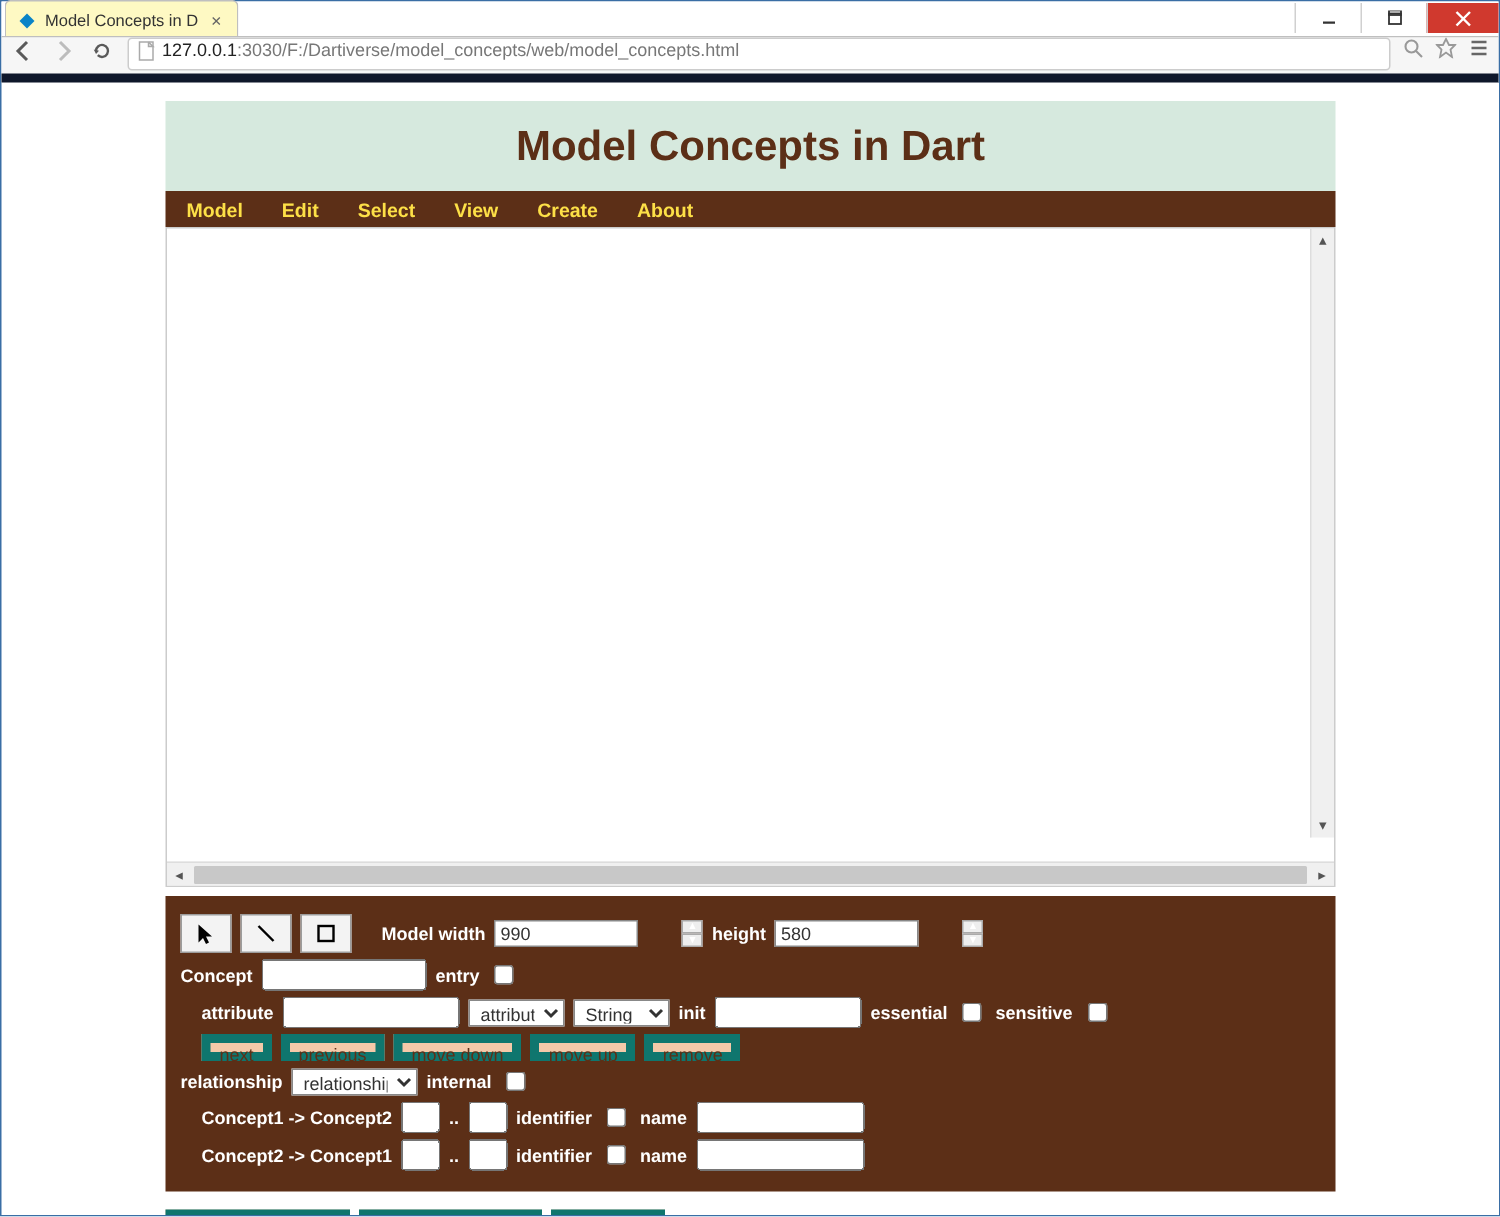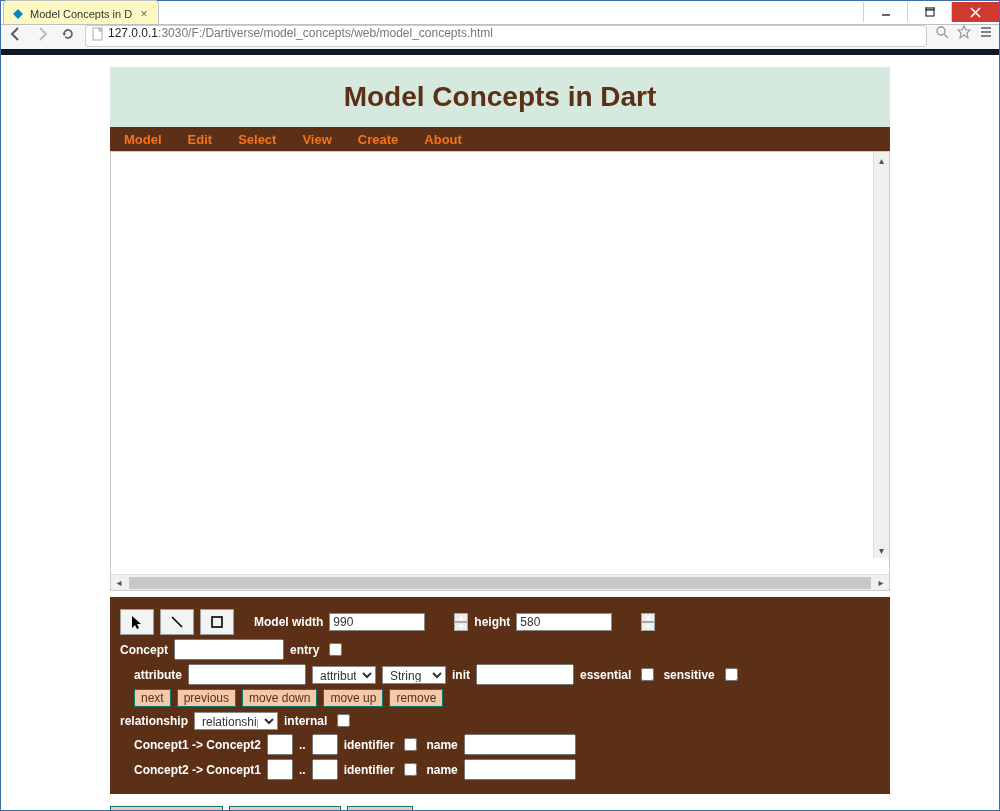--- a/index.html
+++ b/index.html
@@ -21,38 +21,38 @@
   .navicon.disabled { color:#bcbcbc;}
   .url-input { flex:1; height:22px; border:1px solid #ccc; border-radius:3px; padding:0 6px; font-size:12px; color:#555; background:#fff;}
   .url-host { color:#222;}
   .url-path { color:#777;}
   .righticons { display:flex; gap:8px; align-items:center; color:#888;}
   .viewport { flex:1; overflow-y:scroll; background:#fff; position:relative;}
   .page { padding:12px 0 12px 0; }
   .container { width:780px; margin:0 auto; }
   .header-banner { background:#d6e9de; height:60px; display:flex; align-items:center; justify-content:center;}
   .header-banner h1 { margin:0; font-family: Verdana, Geneva, sans-serif; font-size:28px; font-weight:bold; color:#5c2f17; }
-  .menubar { background:#5c2f17; color:#f97316; height:24px; display:flex; align-items:center; padding:0 14px; gap:26px;}
+  .menubar { background:#5c2f17; color:#fde047; height:24px; display:flex; align-items:center; padding:0 14px; gap:26px;}
   .menubar span { font-weight:bold; font-size:13px;}
   .canvas-wrap { border:1px solid #ccc; background:#fff; height:440px; display:flex; flex-direction:column;}
   .canvas-inner { flex:1; position:relative; overflow:hidden;}
   .vscroll { position:absolute; right:0; top:0; bottom:16px; width:16px; background:#f0f0f0; border-left:1px solid #ddd;}
   .vscroll .arrow { height:16px; display:flex; align-items:center; justify-content:center; font-size:10px; color:#555;}
   .hscroll { height:16px; background:#f0f0f0; border-top:1px solid #ddd; display:flex; align-items:center;}
   .hscroll .arrow { width:16px; text-align:center; font-size:10px; color:#555;}
   .hscroll .track { flex:1; height:12px; margin:0 2px; background:#c8c8c8; border-radius:1px;}
   .panel { background:#5c2f17; color:#fff; padding:8px 10px 10px 10px; margin-top:6px;}
   .panel .row { display:flex; align-items:center; gap:6px; margin:4px 0; flex-wrap:nowrap;}
   .panel label { font-weight:bold; font-size:12px; white-space:nowrap;}
   .toolbtn { width:34px; height:26px; background:#f3f3f3; border:1px solid #9c9c9c; display:flex; align-items:center; justify-content:center;}
   .row input[type=text].txt, .row select.sel, .row input.num { background:#fff; border:1px solid #888; padding:1px 3px; font-size:12px; color:#333; height:18px;}
   .num-wrap { position:relative; display:inline-flex;gap:29px;}
   .num-wrap .spin { width:14px; display:flex; flex-direction:column;}
   .num-wrap .spin div { flex:1; background:#eee; border:1px solid #aaa; font-size:7px; text-align:center; line-height:7px;}
-  .smallbtn { background:#f4c9a9; color:#5c2f17; border:1px solid #0f766e; padding:1px 6px; font-size:12px; font-weight:normal; height:18px; line-height:14px;}
+  .smallbtn { background:#f4c9a9; color:#5c2f17; border:6px solid #0f766e; padding:1px 6px; font-size:12px; font-weight:normal; height:18px; line-height:14px;}
   .json-btns { margin-top:12px; display:flex; gap:6px;}
   .json-btns .smallbtn { }
   .cb { width:13px; height:13px; }
   svg { display:block; }
 </style>
 </head>
 <body>
 
 <div class="window">
   <div class="titlebar-wrap">

